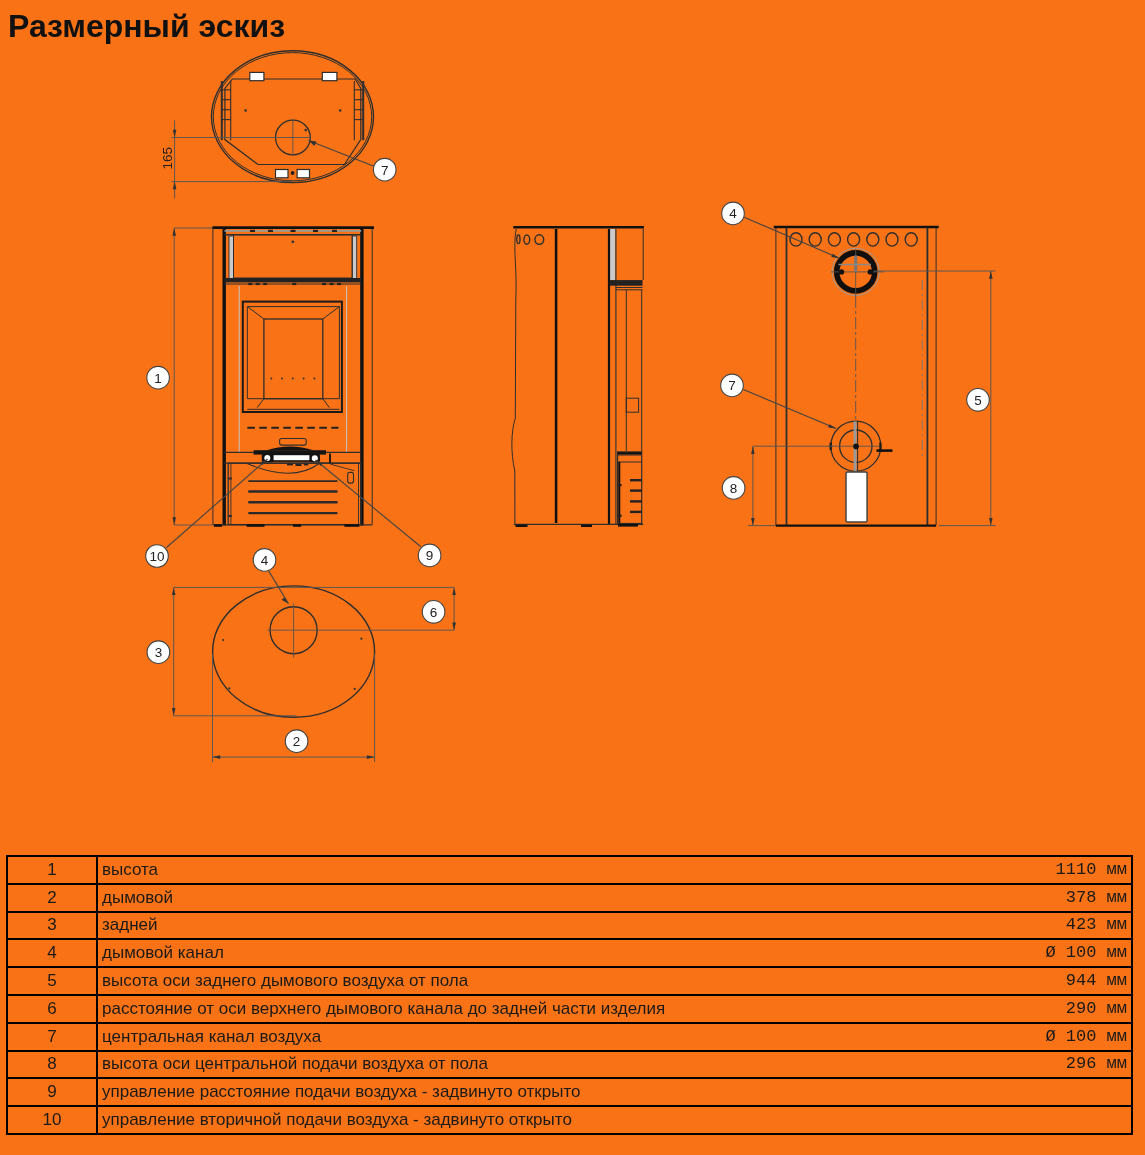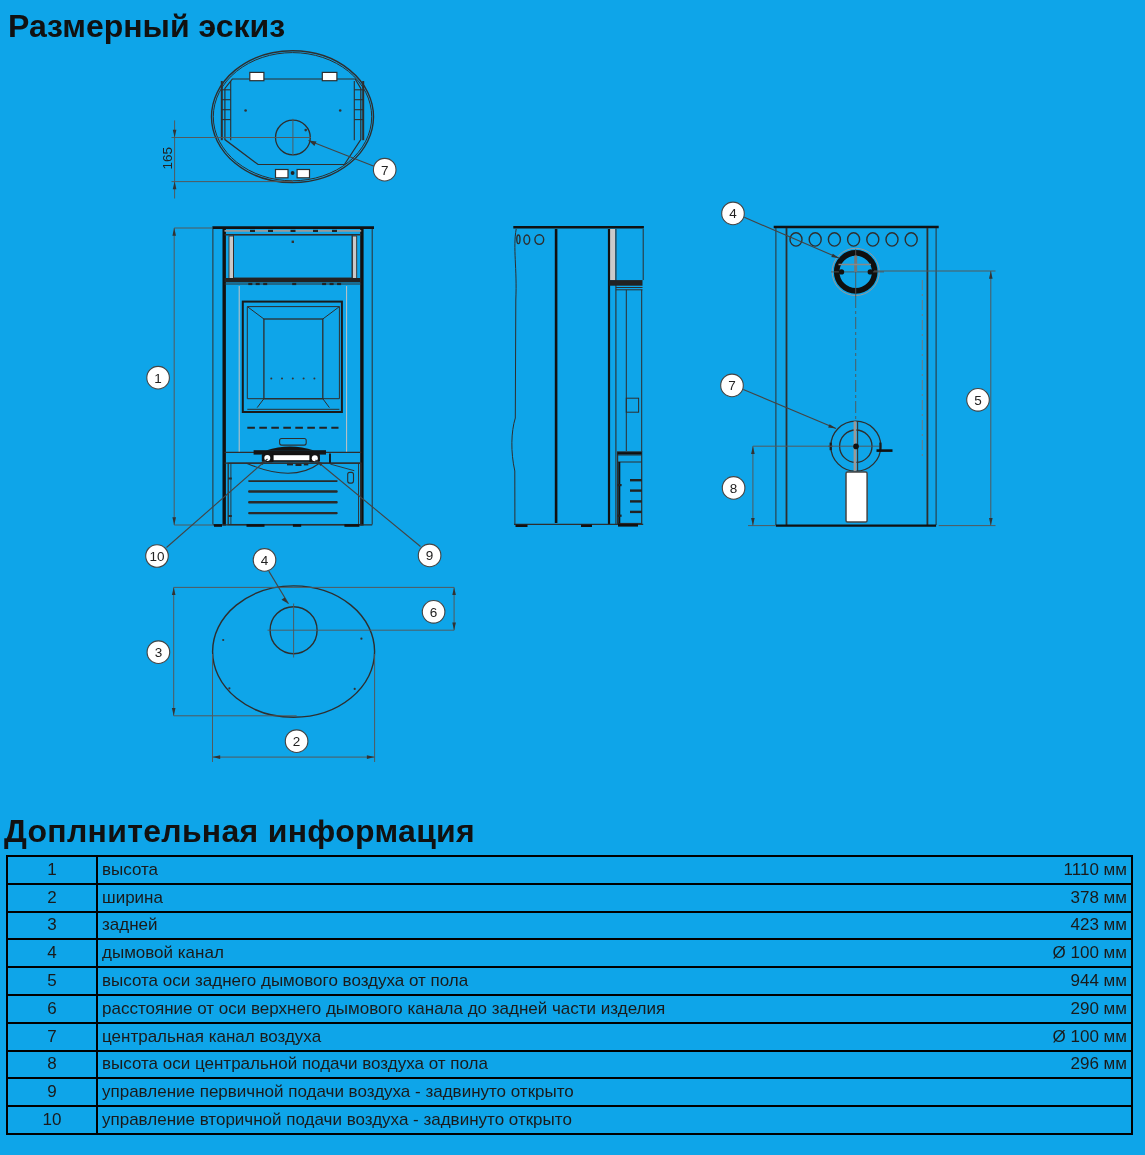--- a/index.html
+++ b/index.html
@@ -1,24 +1,24 @@
 <!DOCTYPE html>
 <html><head>
 <meta charset="utf-8">
 <style>
   html,body{margin:0;padding:0;background:#ffffff;}
   body{font-family:"Liberation Sans", sans-serif;}
-  #page{position:relative;width:1145px;height:1155px;background:#0ea5e9;overflow:hidden;}
+  #page{position:relative;width:1145px;height:1155px;background:#f97316;overflow:hidden;}
   .t1{position:absolute;left:8px;top:10px;font-size:32px;font-weight:bold;color:#111;line-height:1;}
   .t2{position:absolute;left:4px;top:815px;font-size:32px;font-weight:bold;color:#111;line-height:1;letter-spacing:0.3px;}
   table.info{position:absolute;left:6px;top:855px;border-collapse:collapse;width:1127px;table-layout:fixed;}
   table.info td{border:2.2px solid #000;height:25.8px;font-size:17px;color:#1a1a1a;padding:0 4px;vertical-align:middle;}
   td.num{width:80px;text-align:center;padding:0;font-size:17px;}
   td.desc .l{float:left;text-align:center;}
-  td.desc .r{float:right;}
+  td.desc .r{float:right;font-family:Liberation Mono, monospace;}
   svg{position:absolute;left:0;top:0;}
 </style>
 </head>
 <body>
 <div id="page">
 
   <div class="t1">Размерный эскиз</div>
 
   <svg width="1145" height="810" viewBox="0 0 1145 810" fill="none" stroke-linecap="butt">
 
@@ -419,35 +419,34 @@
   <circle cx="433.6" cy="611.8" r="11.3" stroke="#444" stroke-width="1.1" fill="#fff"></circle>
   <text x="433.6" y="616.6" font-size="13.5" fill="#222" text-anchor="middle" font-family="Liberation Sans, sans-serif">6</text>
 
   <line x1="268.8" y1="571.1" x2="288.5" y2="603.8" stroke="#444" stroke-width="1.1"></line>
   <path d="M288.5 603.8 L281.5 599.8 L284.6 597.5 Z" fill="#333" stroke="none"></path>
 
   <circle cx="264.5" cy="559.9" r="11.3" stroke="#444" stroke-width="1.1" fill="#fff"></circle>
   <text x="264.5" y="564.7" font-size="13.5" fill="#222" text-anchor="middle" font-family="Liberation Sans, sans-serif">4</text>
   </svg>
 
-  <div class="t2">Доплнительная информация</div>
 
   <table class="info">
     <tbody>
         <tr>
           <td class="num">1</td>
           <td class="desc">
             <span class="l">высота</span>
             <span class="r">1110 мм</span>
           </td>
         </tr>
     <tr>
           <td class="num">2</td>
           <td class="desc">
-            <span class="l">ширина</span>
+            <span class="l">дымовой</span>
             <span class="r">378 мм</span>
           </td>
         </tr>
     <tr>
           <td class="num">3</td>
           <td class="desc">
             <span class="l">задней</span>
             <span class="r">423 мм</span>
           </td>
         </tr>
@@ -482,21 +481,21 @@
     <tr>
           <td class="num">8</td>
           <td class="desc">
             <span class="l">высота оси центральной подачи воздуха от пола</span>
             <span class="r">296 мм</span>
           </td>
         </tr>
     <tr>
           <td class="num">9</td>
           <td class="desc">
-            <span class="l">управление первичной подачи воздуха - задвинуто открыто</span>
+            <span class="l">управление расстояние подачи воздуха - задвинуто открыто</span>
           </td>
         </tr>
     <tr>
           <td class="num">10</td>
           <td class="desc">
             <span class="l">управление вторичной подачи воздуха - задвинуто открыто</span>
           </td>
         </tr>
   </tbody>
     </table>

